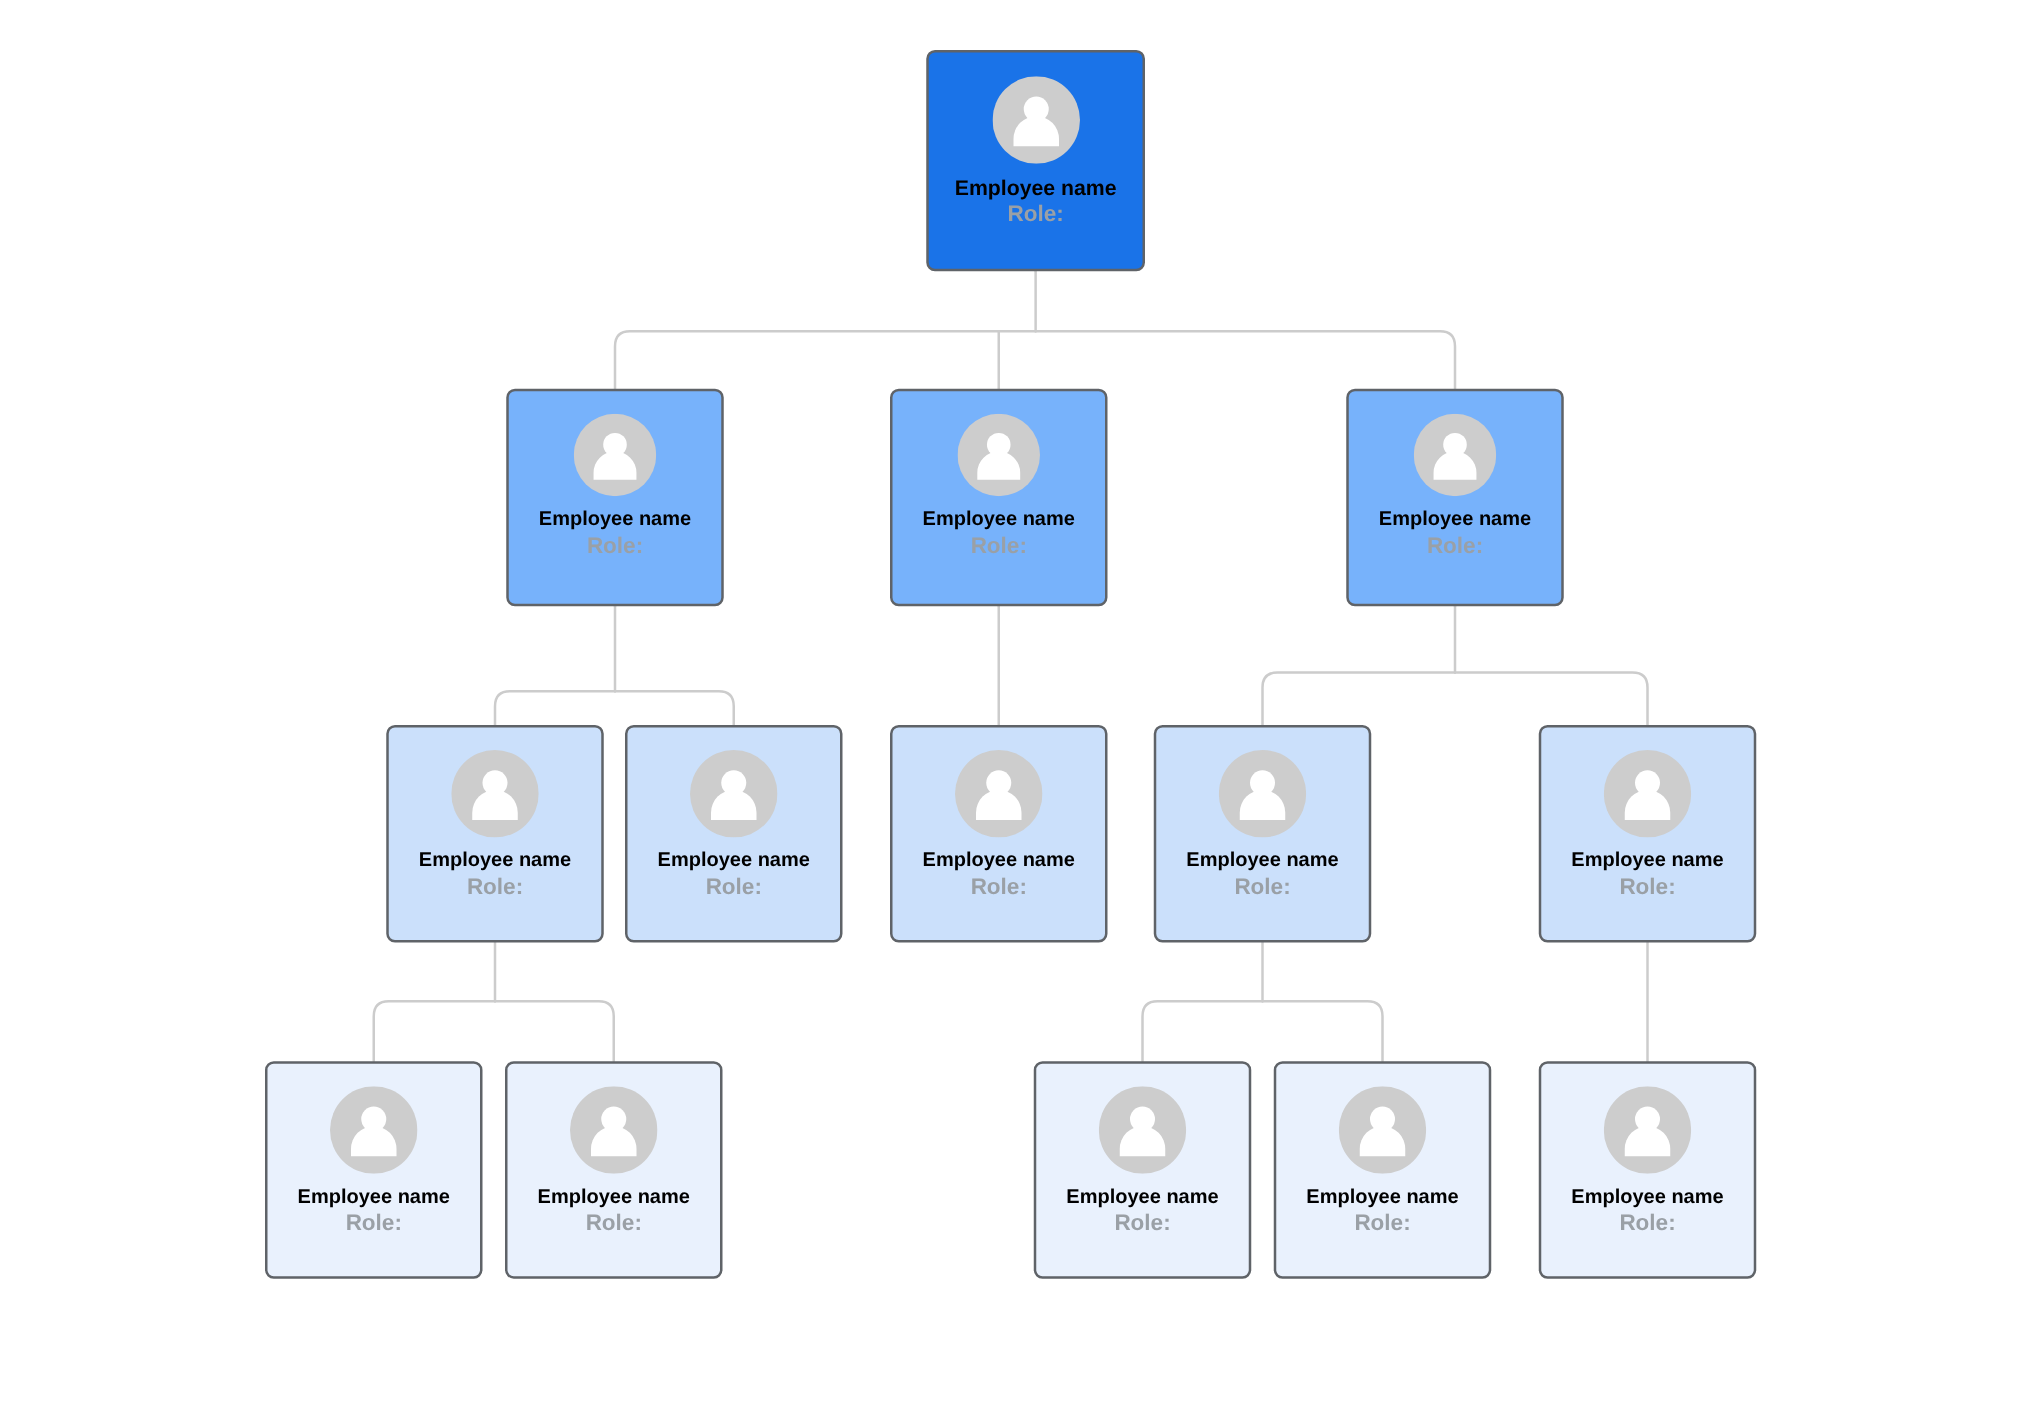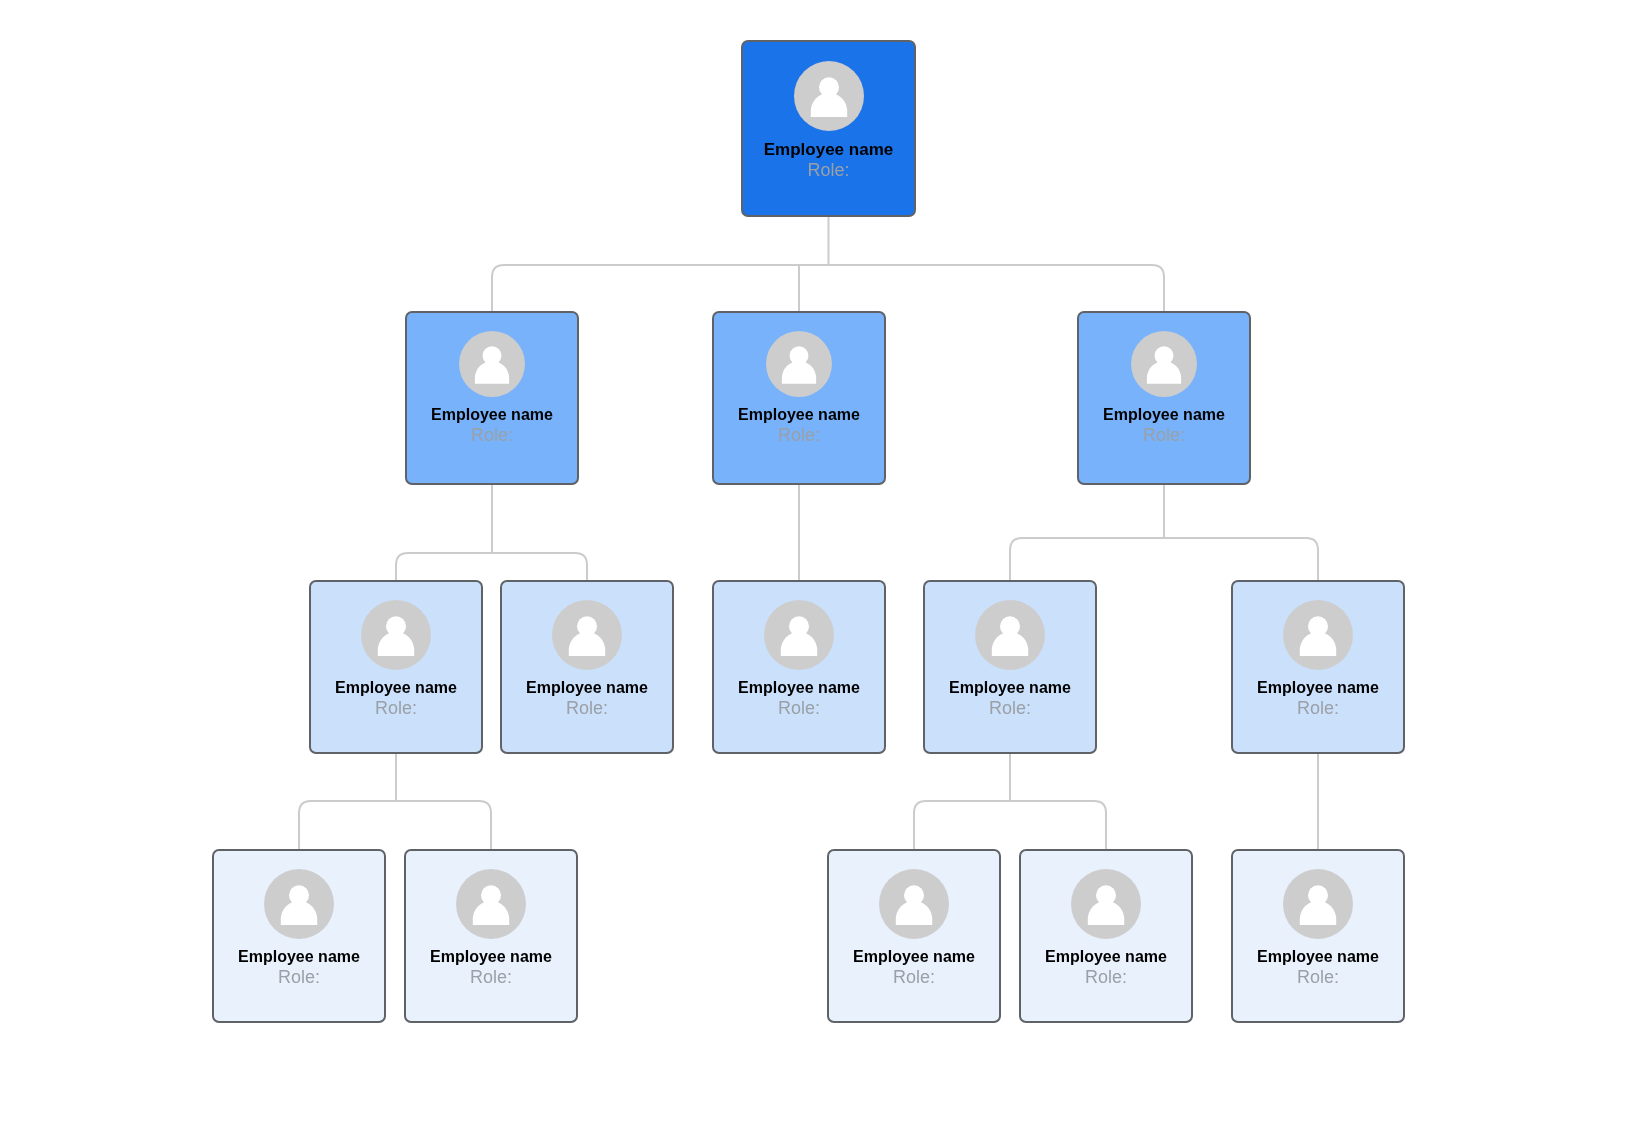--- a/index.html
+++ b/index.html
@@ -42,21 +42,21 @@
   }
   .node-name {
     font-weight: bold;
     color: #000000;
     text-align: center;
     line-height: 1.05;
     white-space: nowrap;
   }
   .node-role {
     color: #9aa0a6;
-    font-weight: normal;
+    font-weight: bold;
     text-align: center;
     line-height: 1.05;
     white-space: nowrap;
   }
   
   .lvl-0 { background: #1a73e8; }
   .lvl-1 { background: #77b2fb; }
   .lvl-2 { background: #cbe0fb; }
   .lvl-3 { background: #e9f1fd; }
 </style>

